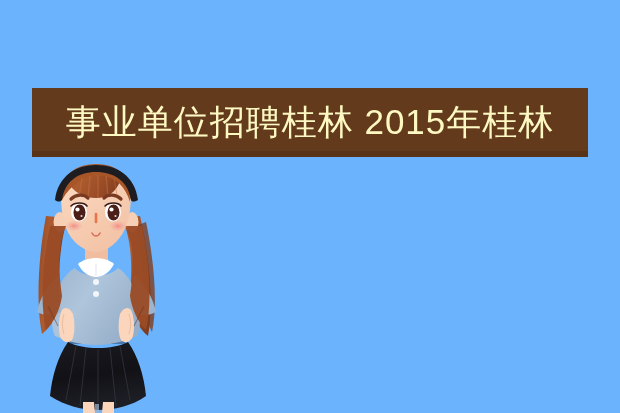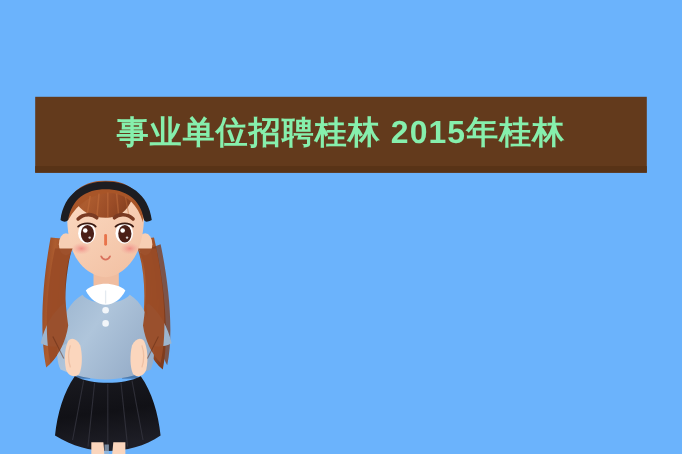--- a/index.html
+++ b/index.html
@@ -37,23 +37,23 @@
     position: absolute;
     left: 0;
     bottom: 0;
     width: 100%;
     height: 6px;
     background: #583317;
   }
   #title-text {
     position: relative;
     z-index: 2;
-    color: #86efac;
-    font-size: 29px;
-    font-weight: bold;
+    color: #fef9c3;
+    font-size: 35px;
+    font-weight: normal;
     letter-spacing: 1px;
     line-height: 1;
     white-space: nowrap;
     margin-bottom: 3px;
   }
 
   
   #girl-illustration {
     position: absolute;
     left: 28px;

